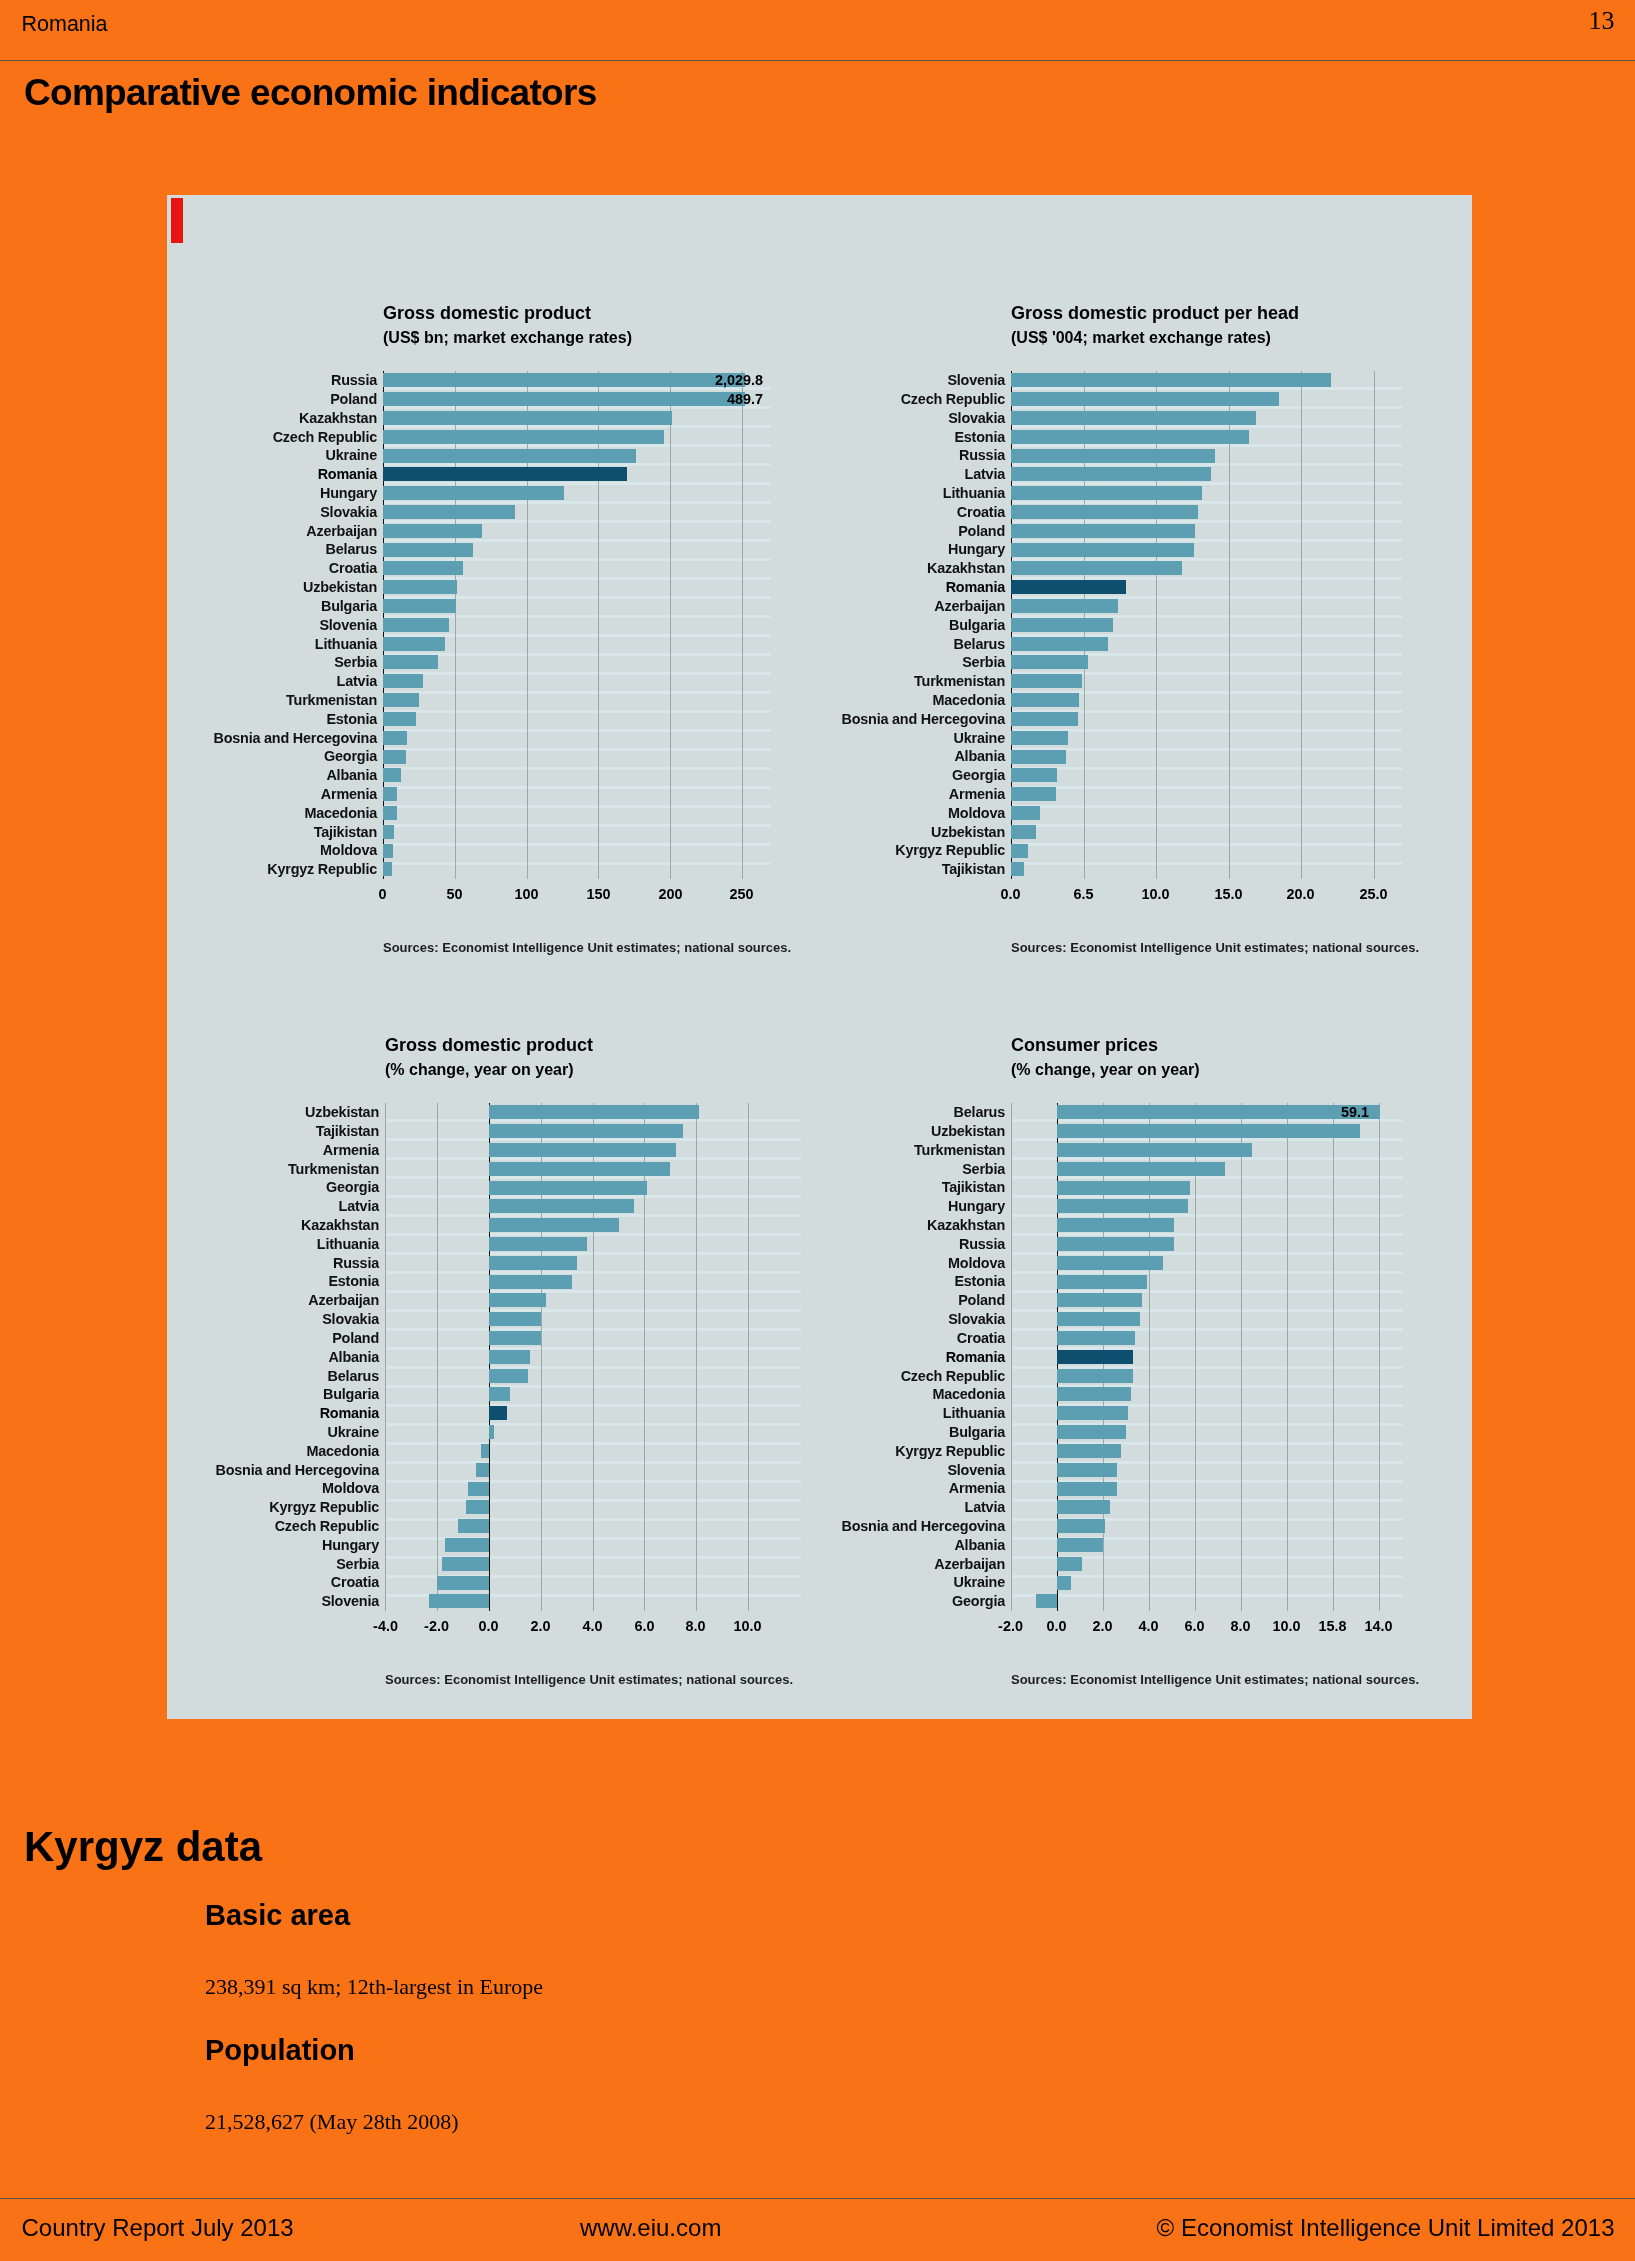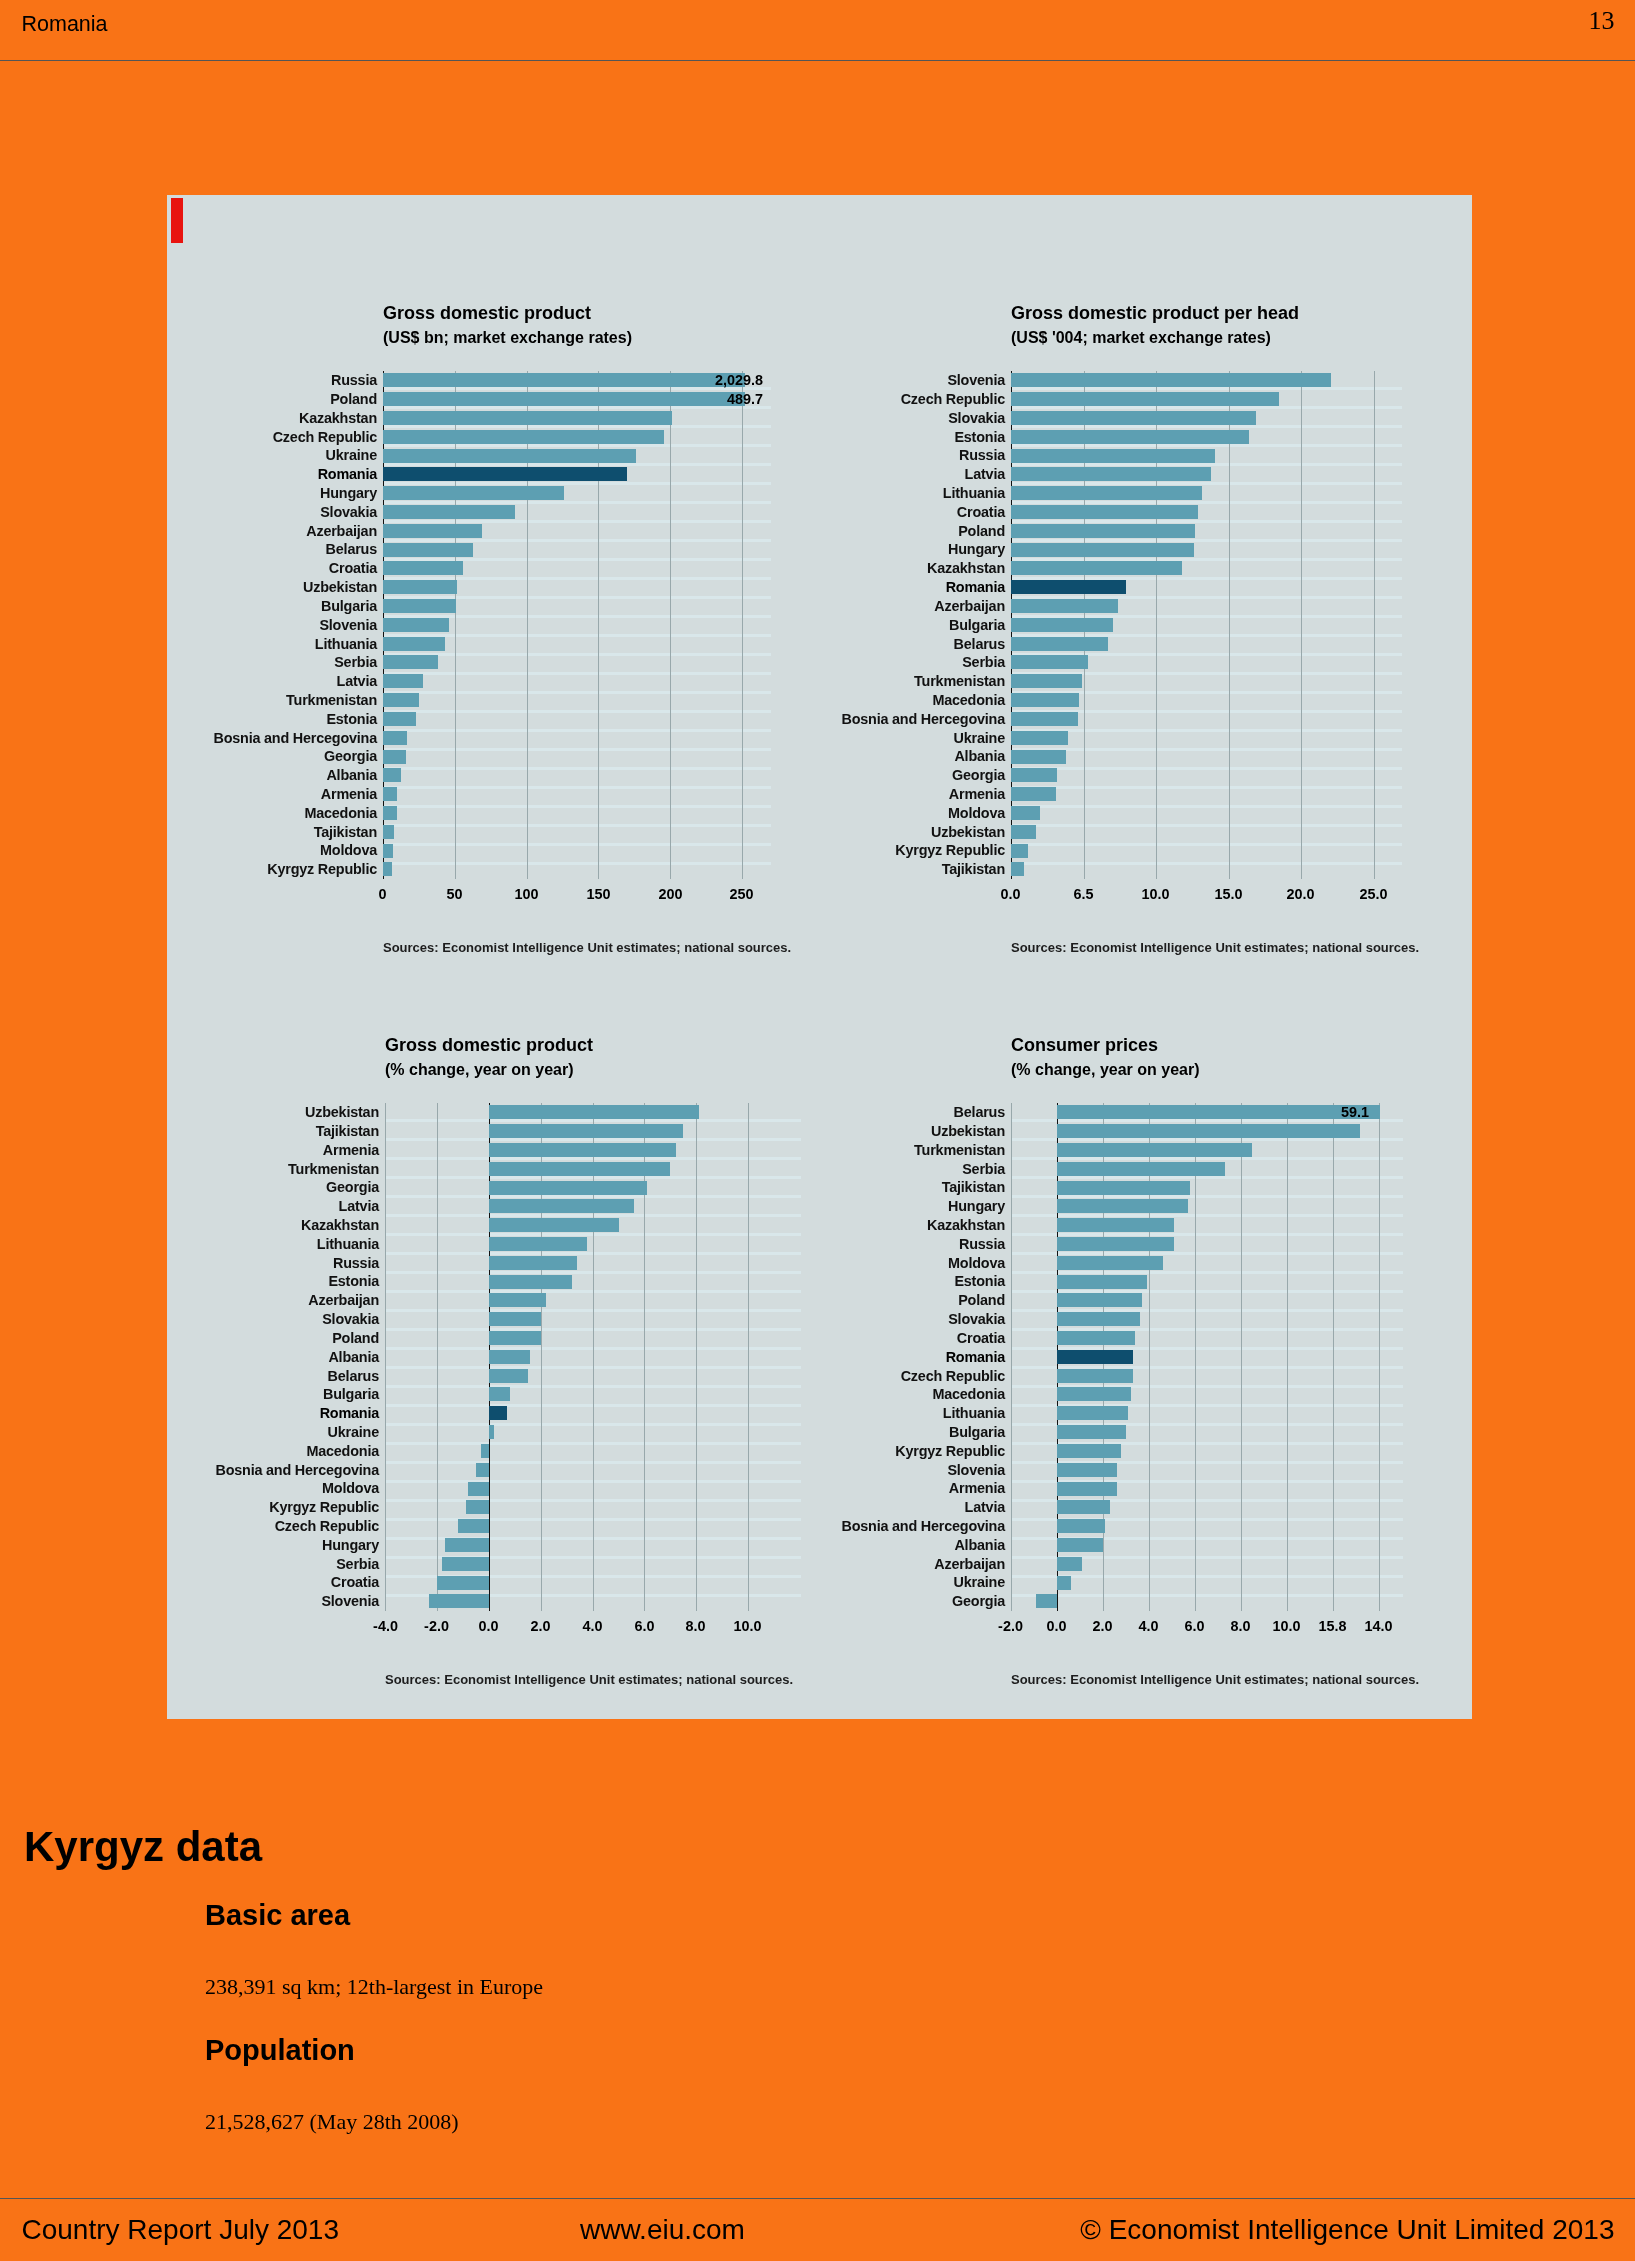--- a/index.html
+++ b/index.html
@@ -22,33 +22,34 @@
   .bar{position:absolute;}
   .stripes{position:absolute;}
   .grid{position:absolute;width:0.7px;}
   .grid.zero{width:1.4px;}
   .tick{position:absolute;width:57px;text-align:center;font-size:14.4px;font-weight:700;}
   .vlabel{position:absolute;width:144px;text-align:right;font-size:14.4px;font-weight:800;color:#000;}
   .basic-h{position:absolute;left:24px;top:1823px;font-size:42px;font-weight:800;margin:0;}
   .sub-h{position:absolute;left:205px;font-size:29px;font-weight:800;margin:0;}
   .serif-v{position:absolute;left:205px;font-size:22px;font-family:"Liberation Serif",serif;margin:0;}
   .rule-bot{position:absolute;left:0;top:2198px;width:1636px;height:1.4px;background:#555;}
-  .foot{position:absolute;top:2214px;font-size:28px;}
+  .foot{position:absolute;top:2214px;font-size:24px;}
   .foot.l{left:21.5px;} .foot.c{left:580px;} .foot.r{right:21.5px;}
   a.plain{color:#000;text-decoration:none;}
 </style>
 </head>
 <body>
 
 <div class="page">
 
   <span class="hdr-brand">Romania</span>
   <span class="hdr-page">13</span>
   <div class="rule-top"></div>
 
+  <h1 class="page-title">Comparative economic indicators</h1>
 
   <div class="panel" style="background: rgb(211, 220, 221);">
     <div class="red-tab" style="background: rgb(232, 20, 15);"></div>
     <div id="charts">
         <div class="chart" style="left: 0px; top: 108px; width: 608px; height: 677px;">
           <div class="c-title" style="left: 216px; top: 0px;">Gross domestic product</div>
           <div class="c-sub" style="left: 216px; top: 26px;">(US$ bn; market exchange rates)</div>
           <div class="stripes" style="left: 216px; top: 68px; width: 388px; height: 508px; background-image: linear-gradient(transparent 0px, transparent 16px, rgb(217, 231, 234) 16px, rgb(217, 231, 234) 100%); background-size: 100% 19px;"></div>
           <div class="grid zero" style="left: 216px; top: 68px; height: 508px; background: rgb(17, 17, 17);"></div>
           <div class="tick" style="left: 187px; top: 583px;">0</div>

